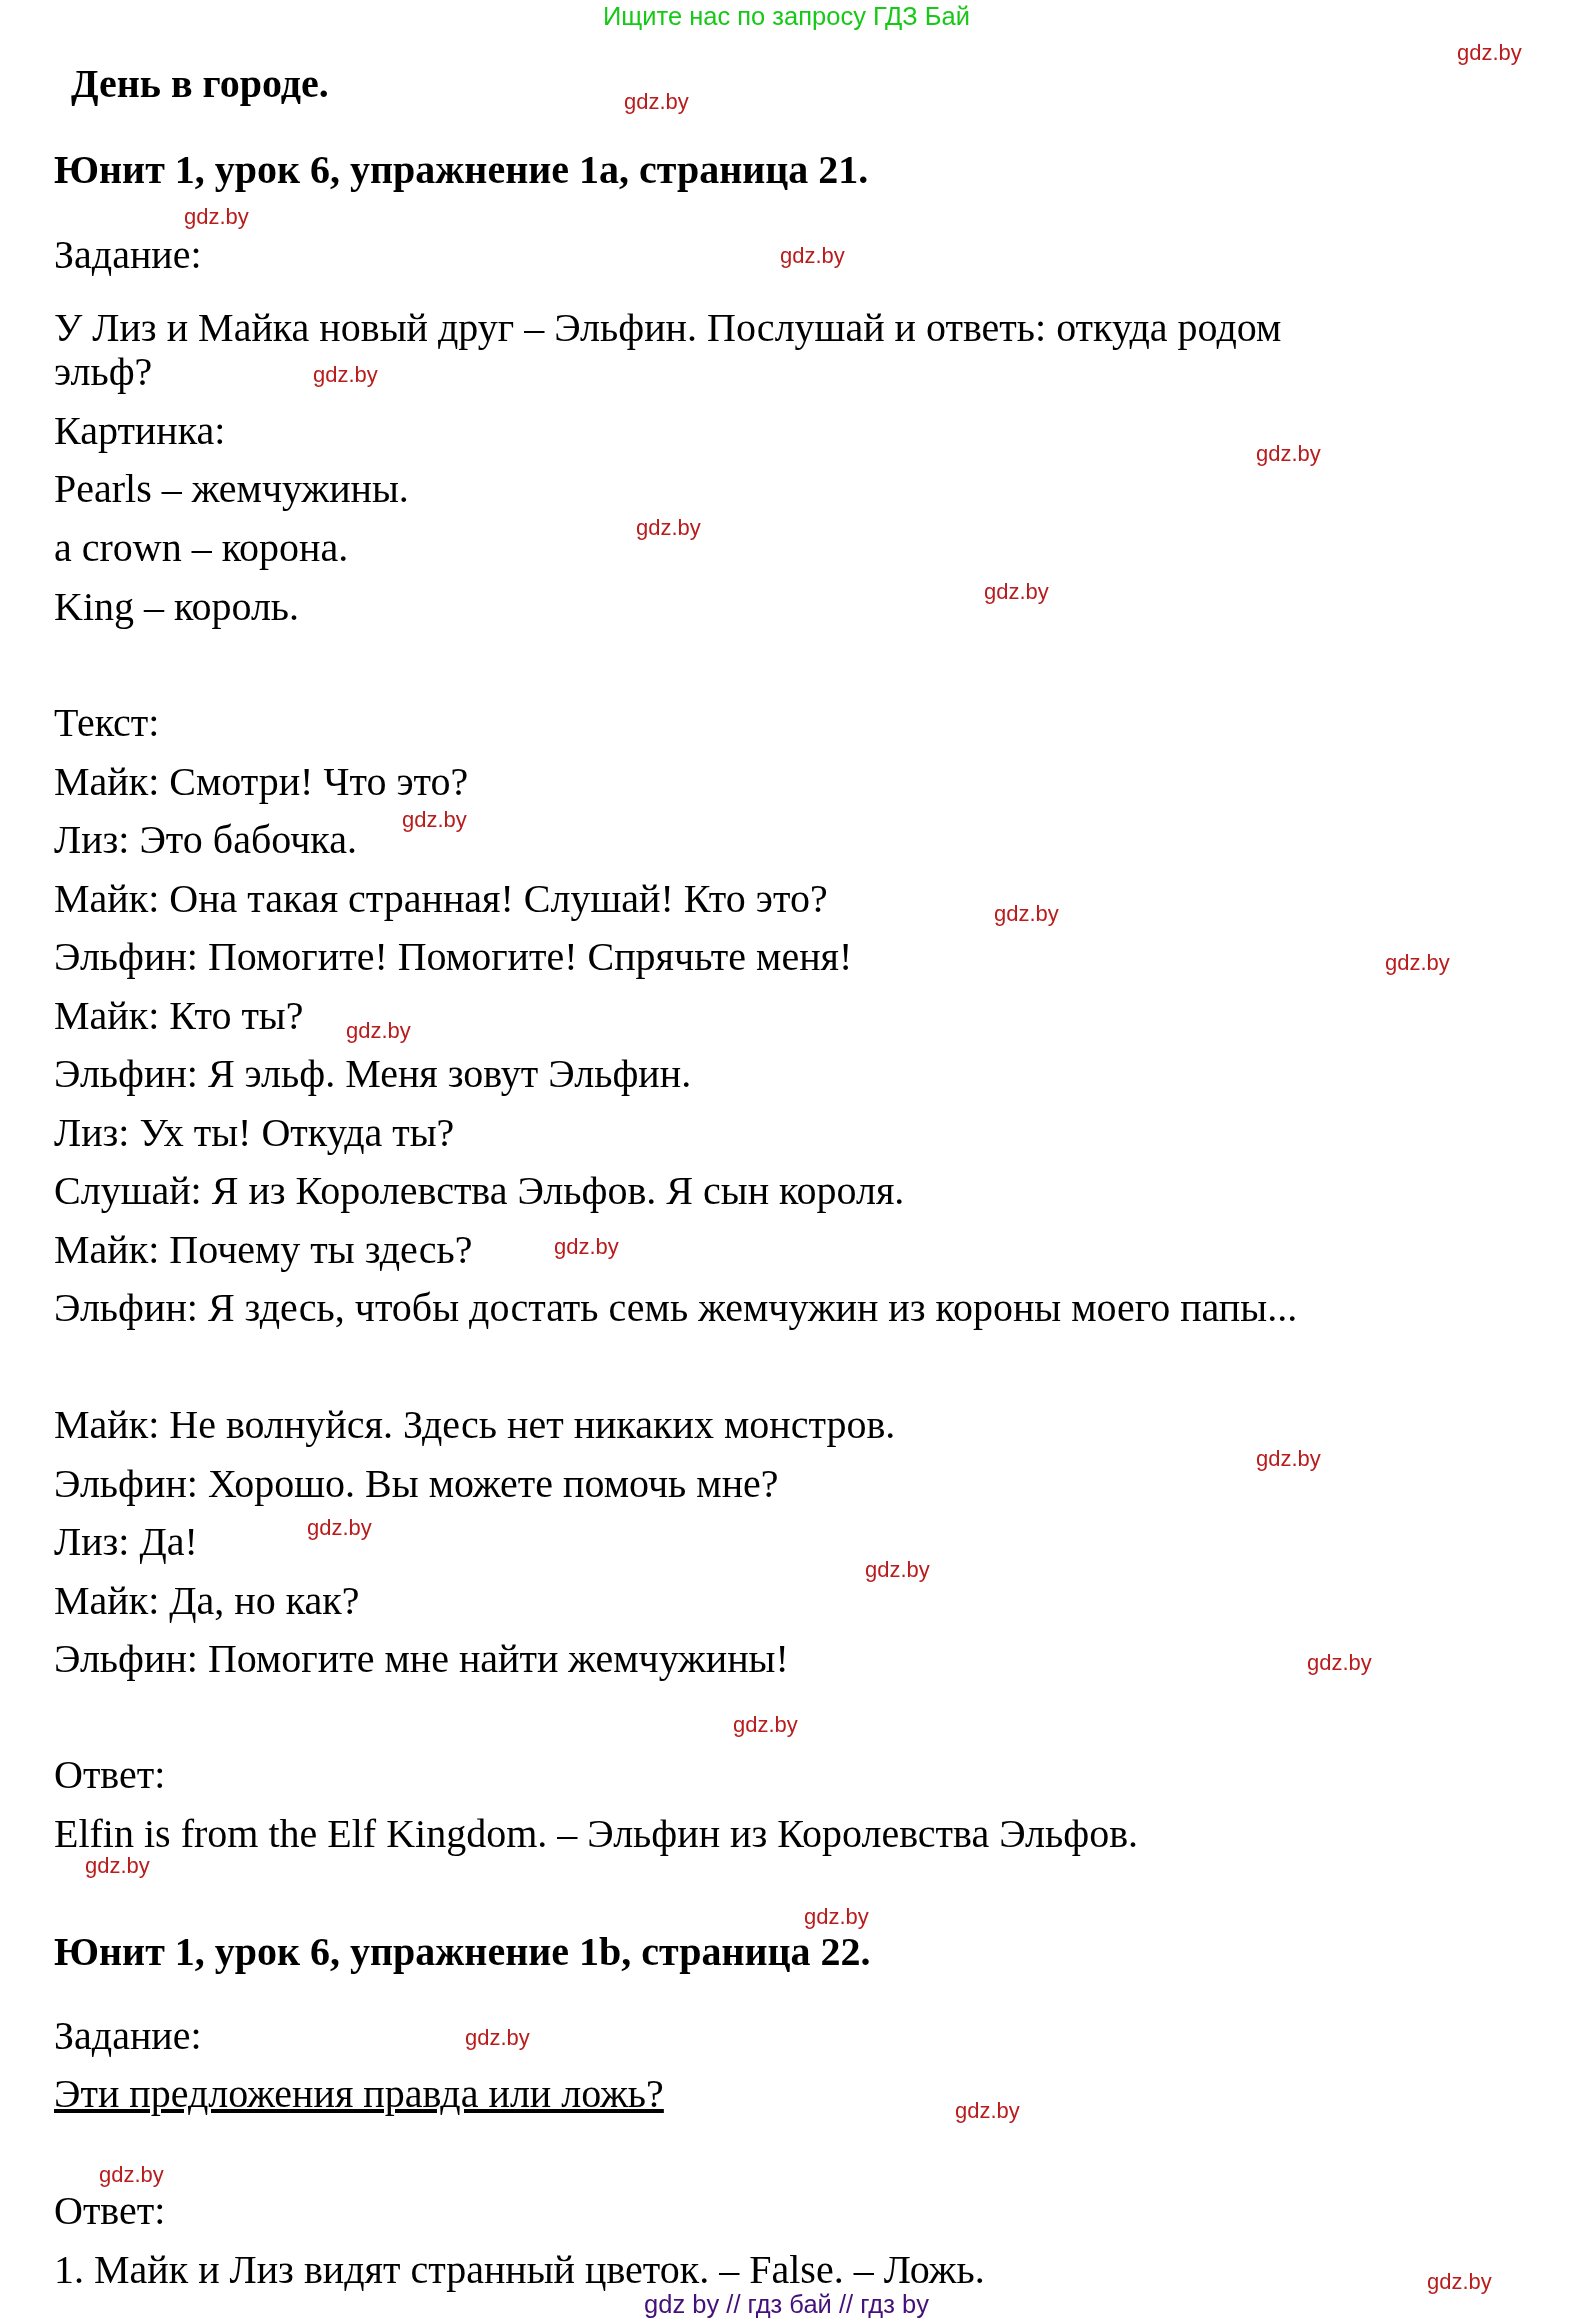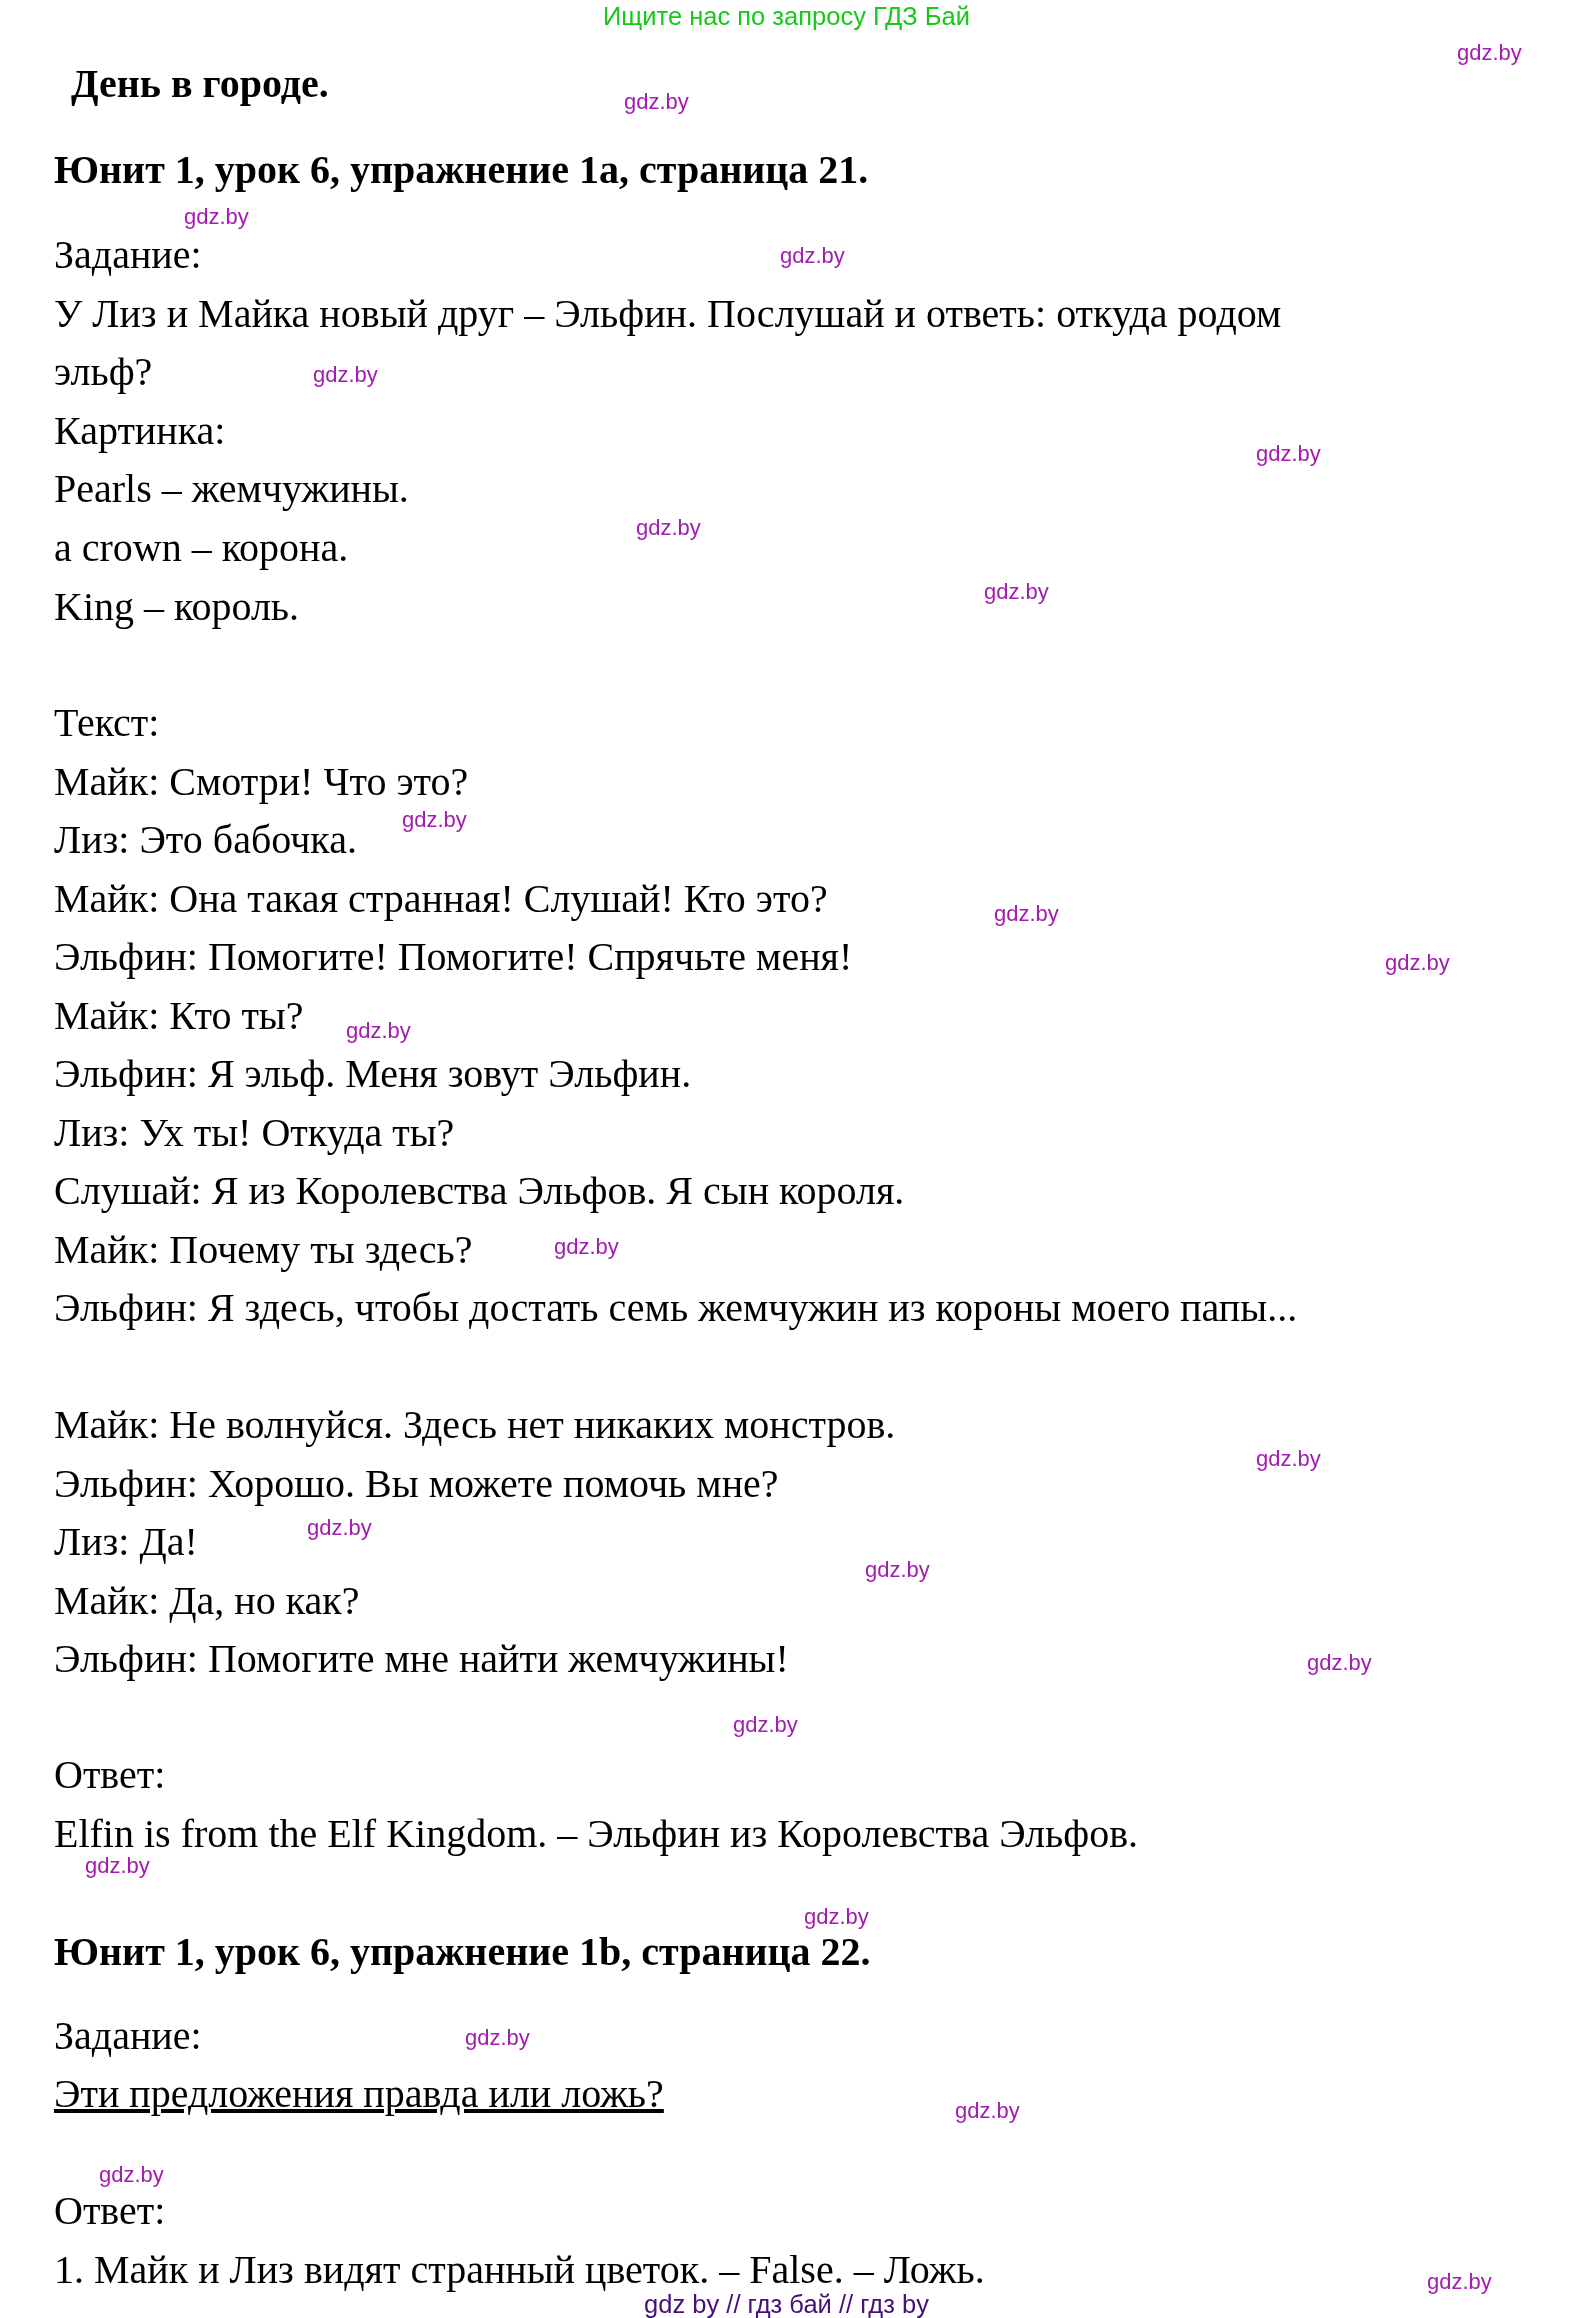--- a/index.html
+++ b/index.html
@@ -16,34 +16,34 @@
     line-height: 32px; transform: translateY(-16px);
   }
   .line {
     position: absolute; left: 54px;
     font-family: "Liberation Serif", serif; font-size: 40px; color: #000;
     white-space: nowrap; line-height: 48px;
   }
   .heading { font-weight: bold; }
   .wm {
     position: absolute; font-family: "Liberation Sans", sans-serif;
-    font-size: 22px; color: #a21caf; white-space: nowrap; line-height: 25.5px;
+    font-size: 22px; color: #b91c1c; white-space: nowrap; line-height: 25.5px;
   }
 </style>
 </head>
 <body>
 
 <div class="page">
 
   <div class="banner">Ищите нас по запросу ГДЗ Бай</div>
 
   <div class="line heading" style="top:60px;margin-left:17px;">День в городе.</div>
   <div class="line heading" style="top:146px;">Юнит 1, урок 6, упражнение 1a, страница 21.</div>
   <div class="line" style="top:231px;">Задание:</div>
-  <div class="line" style="top:290px;">У Лиз и Майка новый друг – Эльфин. Послушай и ответь: откуда родом</div>
+  <div class="line" style="top:304px;">У Лиз и Майка новый друг – Эльфин. Послушай и ответь: откуда родом</div>
   <div class="line" style="top:348px;">эльф?</div>
   <div class="line" style="top:407px;">Картинка:</div>
   <div class="line" style="top:465px;">Pearls – жемчужины.</div>
   <div class="line" style="top:524px;">a crown – корона.</div>
   <div class="line" style="top:583px;">King – король.</div>
 
   <div class="line" style="top:699px;">Текст:</div>
   <div class="line" style="top:758px;">Майк: Смотри! Что это?</div>
   <div class="line" style="top:816px;">Лиз: Это бабочка.</div>
   <div class="line" style="top:875px;">Майк: Она такая странная! Слушай! Кто это?</div>

